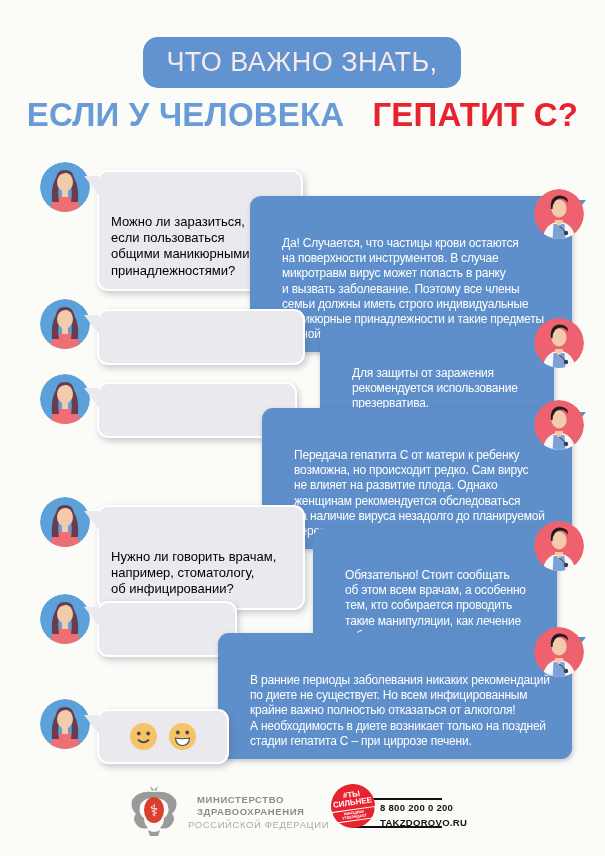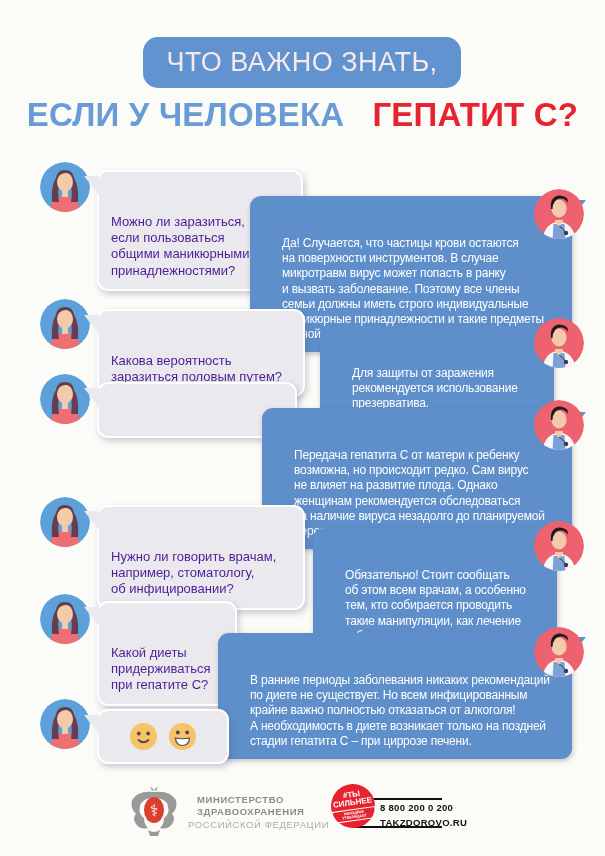--- a/index.html
+++ b/index.html
@@ -23,21 +23,21 @@
   .title-line2 .red{color:#e7232f;margin-left:28px;}
   
   .avatar{position:absolute;width:50px;height:50px;}
   .avatar svg{display:block;width:50px;height:50px;}
   .bubble{
     position:absolute;border-radius:11px;padding:10px 12px;
     white-space:pre-line;box-sizing:content-box;
   }
   .bubble .tail{position:absolute;width:15px;height:19px;top:4px;}
   .bubble.q{
-    background:#e9e9ee;border:2px solid #ffffff;color:#4c1d95;
+    background:#e9e9ee;border:2px solid #ffffff;color:#000000;
     font-size:13px;line-height:1.24;
     box-shadow:2px 3px 6px rgba(90,90,110,.30);
   }
   .bubble.q .tail{left:-15px;background:#e9e9ee;clip-path:polygon(0 0,100% 0,100% 100%);}
   .bubble.a{
     background:#5e8fcb;color:#ffffff;
     font-size:12px;line-height:1.26;letter-spacing:-0.2px;
     box-shadow:1px 2px 5px rgba(90,90,110,.35);
     padding-left:32px;
   }
@@ -150,22 +150,20 @@
       </svg>
   </div>
 
   <div class="avatar" style="left:40px;top:299px">
     <svg viewBox="0 0 50 50">
         <use href="#patient-av"></use>
       </svg>
   </div>
   <div class="bubble q" style="left:97px;top:309px;width:180px">
     <span class="tail"></span>
-    <span>Какова вероятность
-заразиться половым путем?</span>
   </div>
   <div class="bubble a" style="left:320px;top:326px;width:190px">
     <span class="tail"></span>
     <span>Для защиты от заражения
 рекомендуется использование
 презерватива.</span>
   </div>
   <div class="avatar" style="left:534px;top:318px">
     <svg viewBox="0 0 50 50">
         <use href="#doctor-av"></use>
@@ -220,23 +218,20 @@
       </svg>
   </div>
 
   <div class="avatar" style="left:40px;top:594px">
     <svg viewBox="0 0 50 50">
         <use href="#patient-av"></use>
       </svg>
   </div>
   <div class="bubble q" style="left:97px;top:601px;width:112px">
     <span class="tail"></span>
-    <span>Какой диеты
-придерживаться
-при гепатите С?</span>
   </div>
   <div class="bubble a" style="left:218px;top:633px;width:310px">
     <span class="tail"></span>
     <span>В ранние периоды заболевания никаких рекомендаций
 по диете не существует. Но всем инфицированным
 крайне важно полностью отказаться от алкоголя!
 А необходимость в диете возникает только на поздней
 стадии гепатита С – при циррозе печени.</span>
   </div>
   <div class="avatar" style="left:534px;top:627px">

